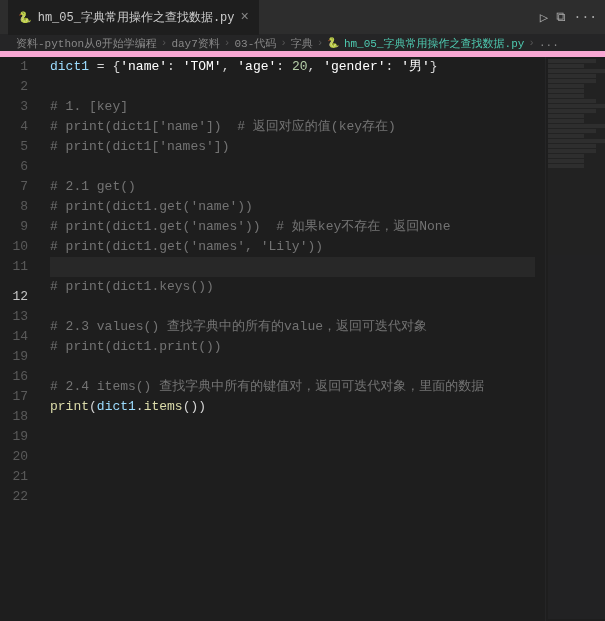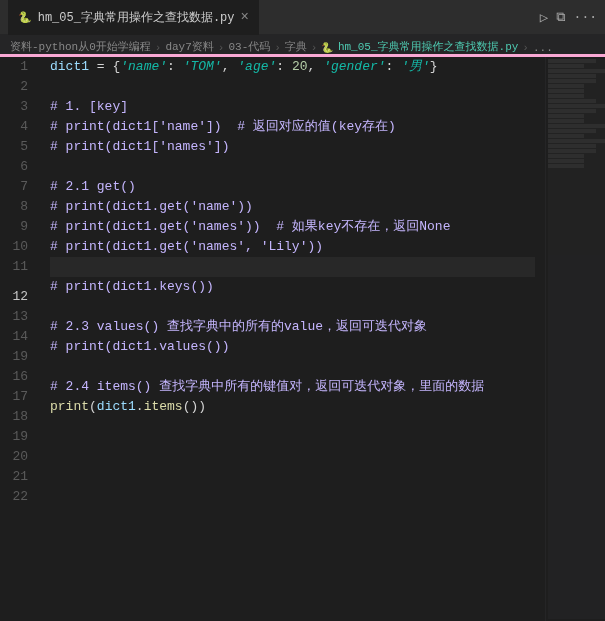--- a/index.html
+++ b/index.html
@@ -49,26 +49,26 @@
       align-items: center;
       color: #bbb;
       font-size: 16px;
     }
 
     
     .breadcrumb {
       background: #252526;
       height: 22px;
       display: flex;
-      align-items: flex-end;
-      padding: 0 10px;
+      align-items: center;
+      padding: 0 16px;
       font-size: 11px;
       color: #888;
       gap: 4px;
-      border-bottom: 3px solid #f9a8d4;
+      border-bottom: 6px solid #f9a8d4;
       overflow: hidden;
       white-space: nowrap;
     }
     .breadcrumb .sep { color: #555; }
     .breadcrumb .crumb-icon { color: #e8c46a; font-size: 10px; }
     .breadcrumb .crumb-py { color: #4ec9b0; }
 
     
     .editor {
       display: flex;
@@ -109,24 +109,24 @@
     .code-line {
       height: 20px;
       white-space: pre;
       display: flex;
       align-items: center;
     }
     .code-line.active-line {
       background: #282828;
     }         
     .fn { color: #dcdcaa; }         
-    .str { color: #14b8a6; font-style: italic; }        
+    .str { color: #ffffff; }        
     .num { color: #b5cea8; }        
     .op { color: #d4d4d4; }         
-    .comment { color: #c4b5fd; text-align: right; }    
+    .comment { color: #737373; text-align: right; }    
     .var { color: #9cdcfe; }      
     .method { color: #dcdcaa; }
 
     
     .minimap {
       width: 60px;
       background: #1e1e1e;
       border-left: 1px solid #252526;
       display: flex;
       flex-direction: column;
@@ -214,21 +214,21 @@
       <div class="code-line"><span class="comment"># print(dict1['names'])</span></div>
       <div class="code-line">&nbsp;</div>
       <div class="code-line"><span class="comment"># 2.1 get()</span></div>
       <div class="code-line"><span class="comment"># print(dict1.get('name'))</span></div>
       <div class="code-line"><span class="comment"># print(dict1.get('names'))  # 如果key不存在，返回None</span></div>
       <div class="code-line"><span class="comment"># print(dict1.get('names', 'Lily'))</span></div>
       <div class="code-line active-line">&nbsp;</div>
       <div class="code-line"><span class="comment"># print(dict1.keys())</span></div>
       <div class="code-line">&nbsp;</div>
       <div class="code-line"><span class="comment"># 2.3 values() 查找字典中的所有的value，返回可迭代对象</span></div>
-      <div class="code-line"><span class="comment"># print(dict1.values())</span></div>
+      <div class="code-line"><span class="comment"># print(dict1.print())</span></div>
       <div class="code-line">&nbsp;</div>
       <div class="code-line"><span class="comment"># 2.4 items() 查找字典中所有的键值对，返回可迭代对象，里面的数据</span></div>
       <div class="code-line"><span class="fn">print</span><span class="op">(</span><span class="var">dict1</span><span class="op">.</span><span class="method">items</span><span class="op">())</span></div>
       <div class="code-line">&nbsp;</div>
       <div class="code-line">&nbsp;</div>
     </div>
 
   <div class="minimap">
     <div class="minimap-content">
       <div class="minimap-block medium"></div>

